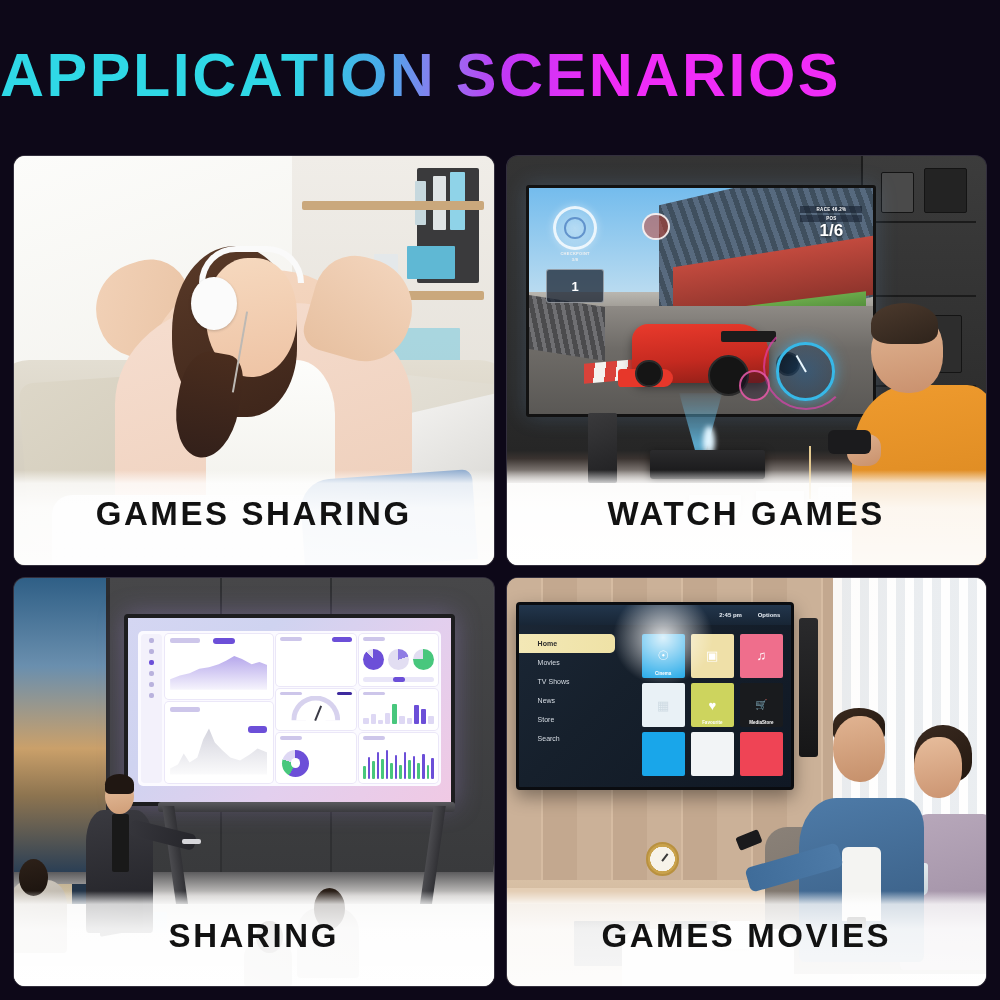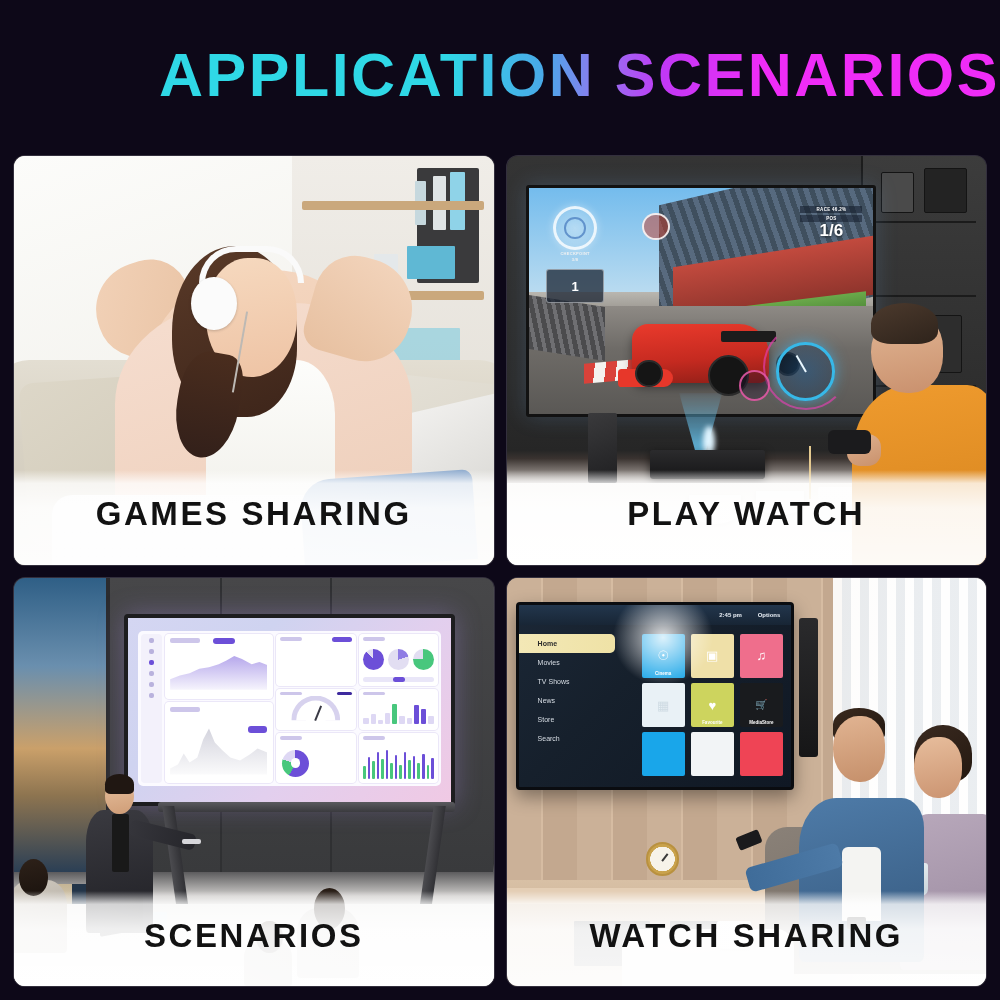--- a/index.html
+++ b/index.html
@@ -5,21 +5,21 @@
   * { margin:0; padding:0; box-sizing:border-box; }
   html, body {
     width:1000px; height:1000px;
     background:#0d0818;
     font-family:"Liberation Sans", sans-serif;
     overflow:hidden;
   }
   .page { position:relative; width:1000px; height:1000px; background:#0d0818; }
 
   
-  .title-wrap { height:150px; display:flex; align-items:center; justify-content:flex-end; }
+  .title-wrap { height:150px; display:flex; align-items:center; justify-content:flex-start; }
   .title {
     font-size:61px; font-weight:bold; letter-spacing:2.5px;
     white-space:nowrap;
     background:linear-gradient(90deg,#2fd8e6 0%,#2fd8e6 34%,#4aa8e8 46%,#8e7af0 52%,#c238f5 60%,#ef2cf7 72%,#ef2cf7 100%);
     -webkit-background-clip:text; background-clip:text;
     -webkit-text-fill-color:transparent; color:transparent;
     font-family:"Liberation Sans", sans-serif;
   }
 
   
@@ -511,21 +511,21 @@
         <div class="c2-sticks"></div>
         <div class="c2-glass"></div>
         <div class="c2-plant"></div>
         <div class="c2-man-body"></div>
         <div class="c2-man-head"></div>
         <div class="c2-man-hair"></div>
         <div class="c2-hand"></div>
         <div class="c2-controller"></div>
       </div>
       <div class="label-band">
-        <div class="label-text">PLAY WATCH</div>
+        <div class="label-text">WATCH GAMES</div>
       </div>
     </div>
 
     <div class="card">
       <div class="scene">
         <div class="c3-room"></div>
         <div class="c3-win"></div>
         <div class="c3-city"></div>
         <div class="c3-bldg" style="left:3%;bottom:5%;width:3%;height:16%;"></div>
         <div class="c3-bldg" style="left:8%;bottom:4%;width:2.4%;height:12%;"></div>
@@ -654,21 +654,21 @@
         <div class="c3-att-body" style="left:-1%;bottom:8%;width:12%;height:18%;background:linear-gradient(160deg,#cfc9bf,#aaa399);"></div>
         <div class="c3-att" style="left:1%;bottom:22%;width:6%;height:9%;background:linear-gradient(170deg,#2d2119,#1b130e);"></div>
         <div class="c3-att-body" style="right:28%;bottom:2%;width:13%;height:17%;background:linear-gradient(160deg,#cfcdc9,#a9a7a3);"></div>
         <div class="c3-att" style="right:31%;bottom:14%;width:6.5%;height:10%;background:linear-gradient(170deg,#2b1f17,#17100b);"></div>
         <div class="c3-att-body" style="right:42%;bottom:0;width:10%;height:11%;background:linear-gradient(160deg,#b7b3ad,#8e8a85);"></div>
         <div class="c3-att" style="right:44%;bottom:8%;width:5.5%;height:8%;background:linear-gradient(170deg,#3a2a1d,#1e1510);"></div>
         <div class="c3-laptop"></div>
         <div class="c3-glass"></div>
       </div>
       <div class="label-band">
-        <div class="label-text">SCENARIOS</div>
+        <div class="label-text">SHARING</div>
       </div>
     </div>
 
     <div class="card">
       <div class="scene">
         <div class="c4-room"></div>
         <div class="c4-planks"></div>
         <div class="c4-curtain"></div>
 
         <div class="c4-tv">
@@ -733,18 +733,18 @@
         <div class="c4-m-hair"></div>
         <div class="c4-m-head"></div>
         <div class="c4-watch"></div>
         <div class="c4-remote"></div>
 
         <div class="c4-coffee-table"></div>
         <div class="c4-bowl2"></div>
         <div class="c4-cup"></div>
       </div>
       <div class="label-band">
-        <div class="label-text">WATCH SHARING</div>
+        <div class="label-text">GAMES MOVIES</div>
       </div>
     </div>
 
   </div>
 </div>
 
 </body></html>

